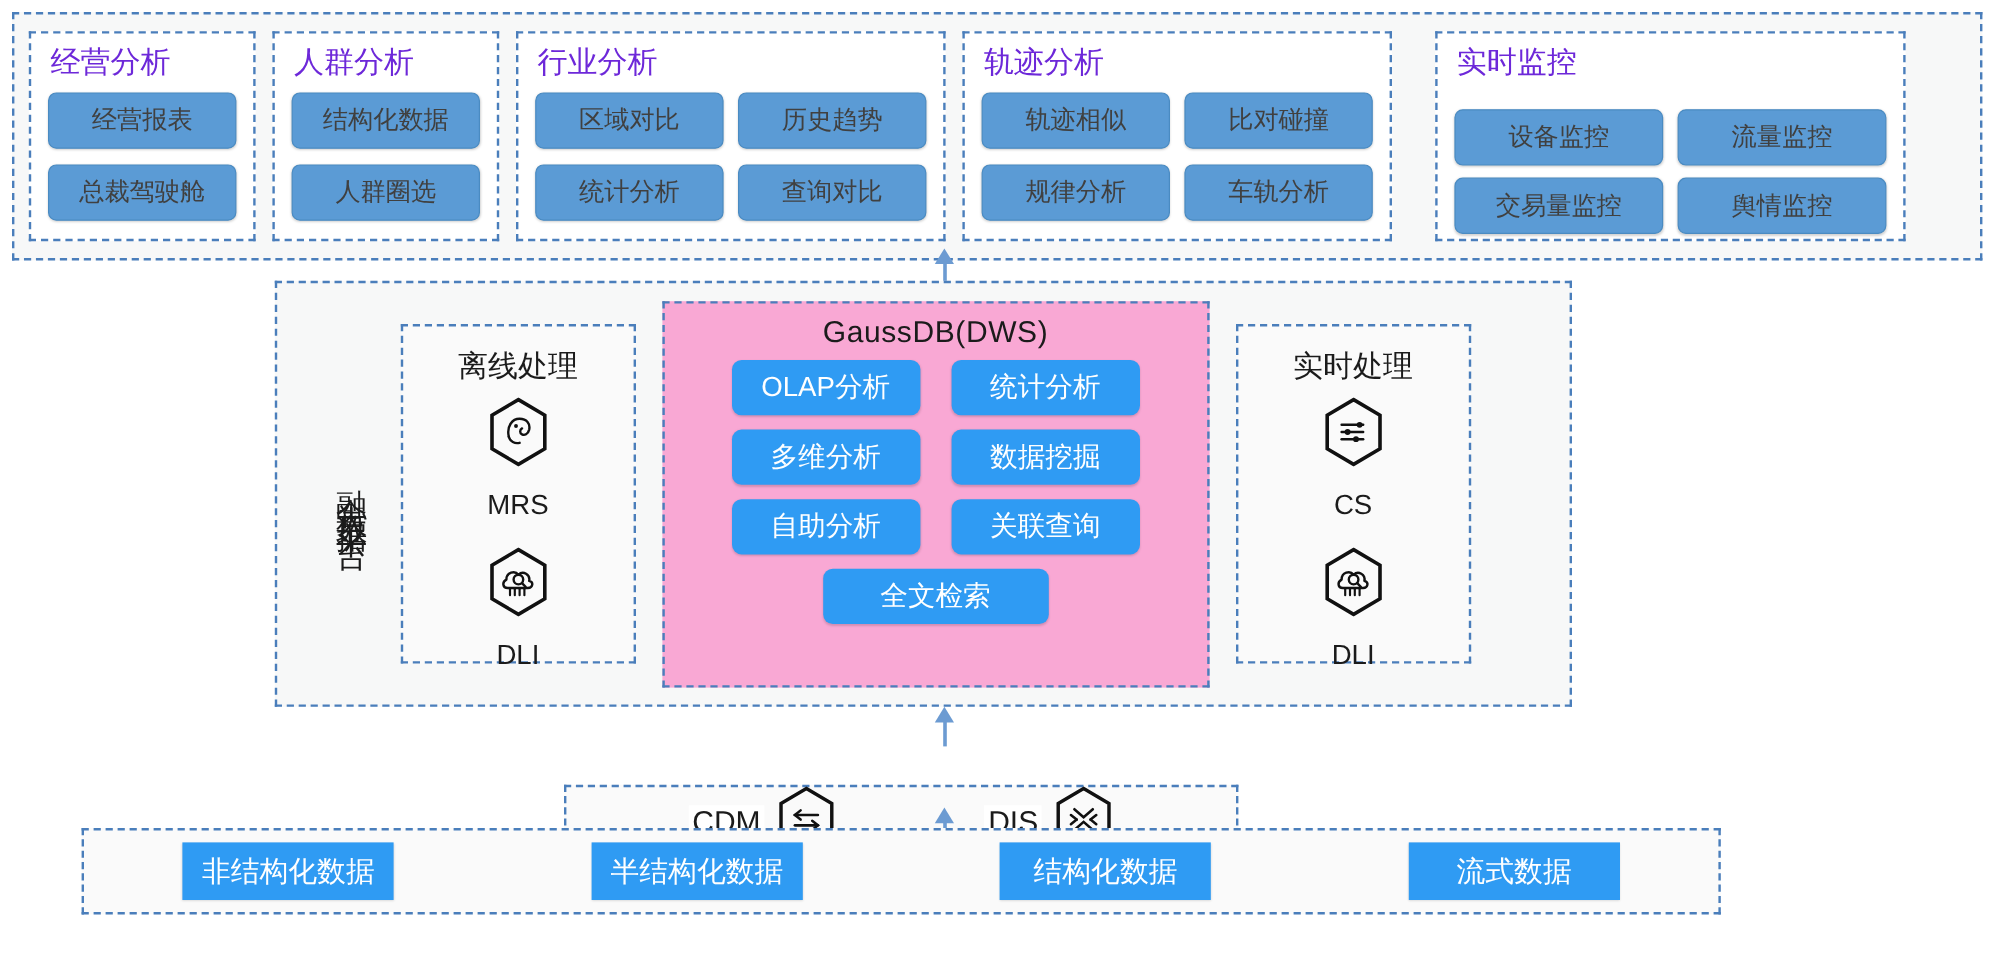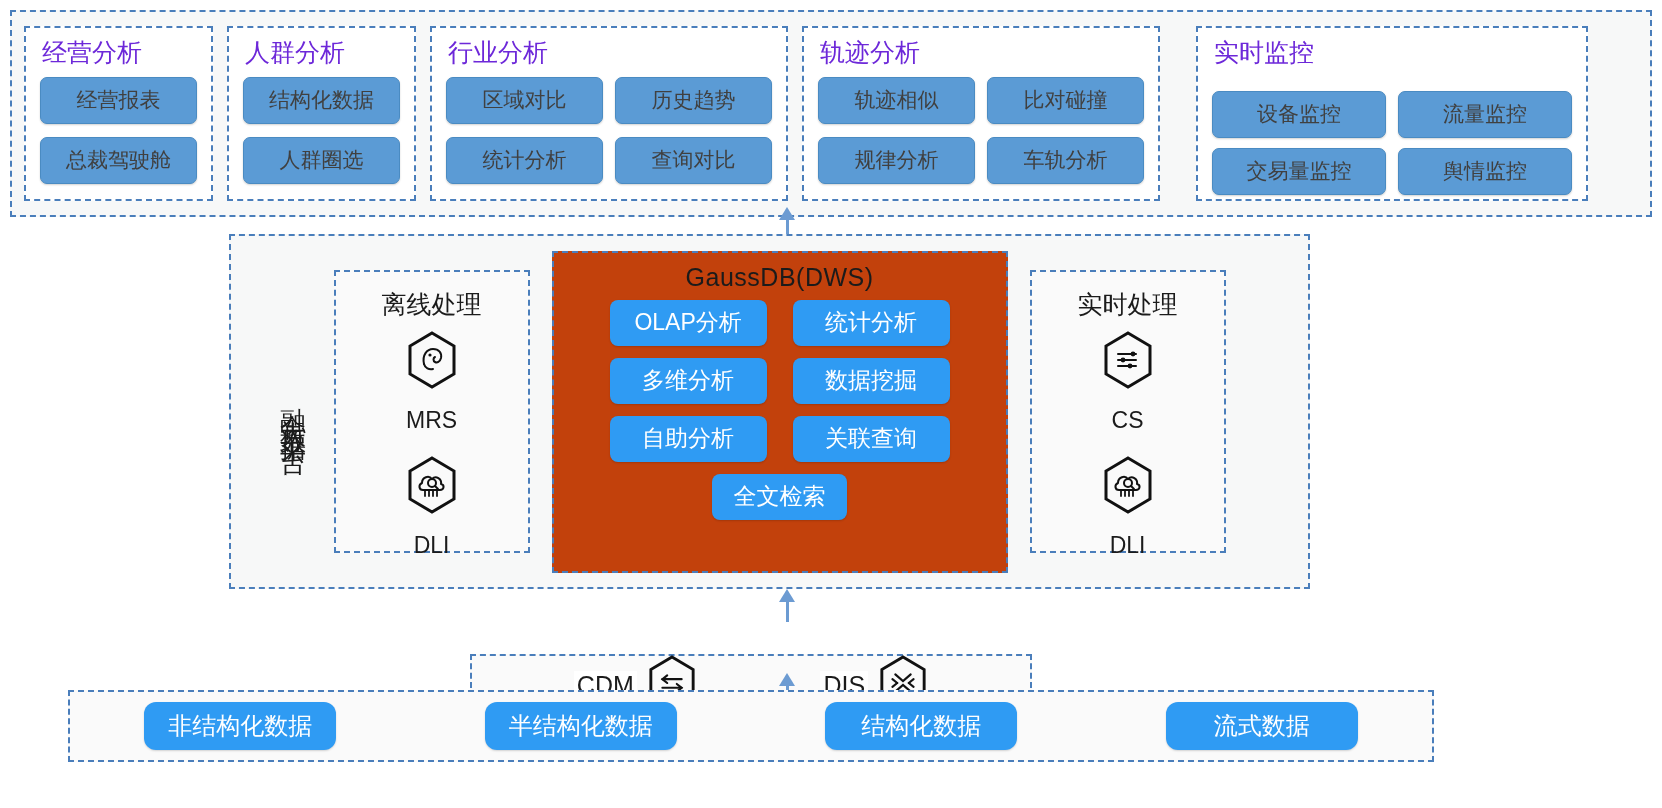--- a/index.html
+++ b/index.html
@@ -139,21 +139,21 @@
   .svc-label {
     font-size: 23px;
     margin-top: 18px;
   }
   .hex-icon { display:block; }
 
   
   #gauss-box {
     border: 2px dashed #4a7ebb;
     box-sizing: border-box;
-    background: #c2410c;
+    background: #f9a8d4;
     width: 456px;
     height: 322px;
     margin: 0 22px;
     padding-top: 10px;
     display: flex;
     flex-direction: column;
     align-items: center;
   }
   #gauss-title {
     font-size: 25px;
@@ -176,21 +176,21 @@
     justify-content: center;
     width: 157px;
     height: 46px;
     box-shadow: 0 1px 2px rgba(0,0,0,0.16);
     white-space: nowrap;
     cursor: pointer;
   }
   #gauss-wide {
     margin-top: 12px;
   }
-  #gauss-wide .gauss-btn { width: 135px; }
+  #gauss-wide .gauss-btn { width: 188px; }
 
   
   #ingest-layer {
     position: absolute;
     left: 470px;
     top: 654px;
     width: 562px;
     height: 62px;
     background: #fafafa;
     display: flex;
@@ -218,27 +218,27 @@
     width: 1366px;
     height: 72px;
     background: #fafafa;
     display: flex;
     align-items: center;
     justify-content: space-around;
     box-sizing: border-box;
   }
   .source-btn {
     background: #2f9bf3;
-    border-radius: 12px;
+    border-radius: 0;
     color: #ffffff;
     font-size: 24px;
     display: flex;
     align-items: center;
     justify-content: center;
-    width: 192px;
+    width: 176px;
     height: 48px;
     box-shadow: 0 1px 2px rgba(0,0,0,0.16);
     white-space: nowrap;
     cursor: pointer;
   }
 </style>
 </head>
 <body>
 
 <div id="app-layer" class="dashed layer-outer">

